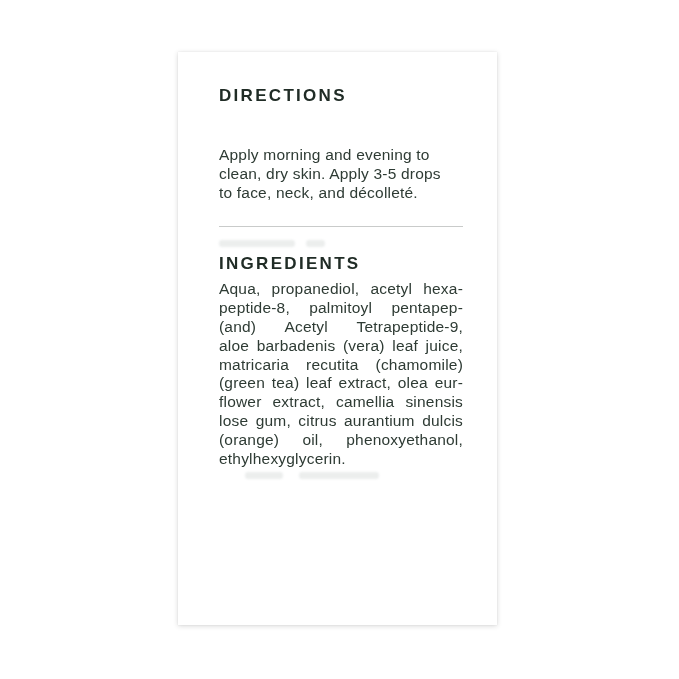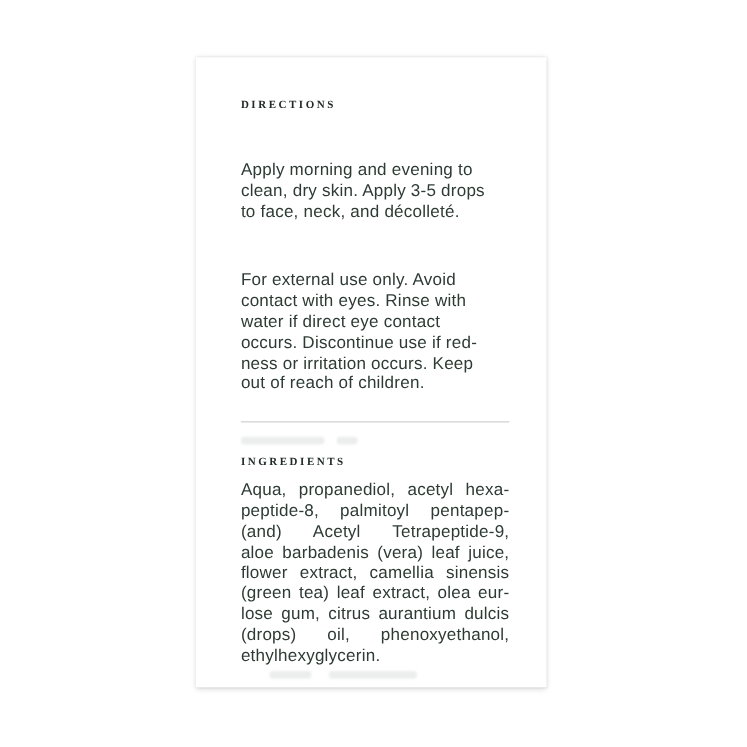--- a/index.html
+++ b/index.html
@@ -16,26 +16,25 @@
     position: absolute;
     left: 178px;
     top: 52px;
     width: 319px;
     height: 573px;
     background: var(--card-background, #ffffff);
     box-shadow: 0 1px 5px rgba(0,0,0,0.16), 0 0 1px rgba(0,0,0,0.10);
     padding: 38px 34px 0 41px;
   }
   .heading {
-    font-size: 10px;
+    font-size: 17px;
     line-height: 12px;
     font-weight: bold;
     letter-spacing: 2.3px;
     color: var(--heading-text, #202c26);
-    font-family: Liberation Serif, serif;
   }
   .body {
     font-size: 15.5px;
     line-height: 18.8px;
     letter-spacing: 0.2px;
     font-weight: normal;
     color: var(--body-text, #2e3b34);
   }
   .para { white-space: pre-line; margin-top: 44px; }
   .directions-heading-space { margin-bottom: 9px; }
@@ -70,46 +69,41 @@
 <body>
 
 <div class="page">
   <div class="card">
 
     <div>
       <h2 class="heading directions-heading-space">DIRECTIONS</h2>
       <p class="body para para-usage">Apply morning and evening to
 clean, dry skin. Apply 3-5 drops
 to face, neck, and décolleté.</p>
-      <p class="body para">For external use only. Avoid
-contact with eyes. Rinse with
-water if direct eye contact
-occurs. Discontinue use if red-
-ness or irritation occurs. Keep
-out of reach of children.</p>
     </div>
 
     <div class="divider"></div>
 
     <div class="ghost-row g1">
       <span class="ghost b1"></span>
       <span class="ghost b2"></span>
     </div>
 
     <div>
       <h2 class="heading ingredients-heading-space">INGREDIENTS</h2>
       <div class="body ing-lines">
           <div>Aqua, propanediol, acetyl hexa-</div>
           <div>peptide-8, palmitoyl pentapep-</div>
           <div>(and) Acetyl Tetrapeptide-9,</div>
           <div>aloe barbadenis (vera) leaf juice,</div>
+          <div>matricaria recutita (chamomile)</div>
+          <div>(green tea) leaf extract, olea eur-</div>
           <div>flower extract, camellia sinensis</div>
-          <div>(green tea) leaf extract, olea eur-</div>
           <div>lose gum, citrus aurantium dulcis</div>
-          <div>(drops) oil, phenoxyethanol,</div>
+          <div>(orange) oil, phenoxyethanol,</div>
           <div>ethylhexyglycerin.</div>
         </div>
     </div>
 
     <div class="ghost-row g2">
       <span class="ghost b3"></span>
       <span class="ghost b4"></span>
     </div>
 
   </div>

